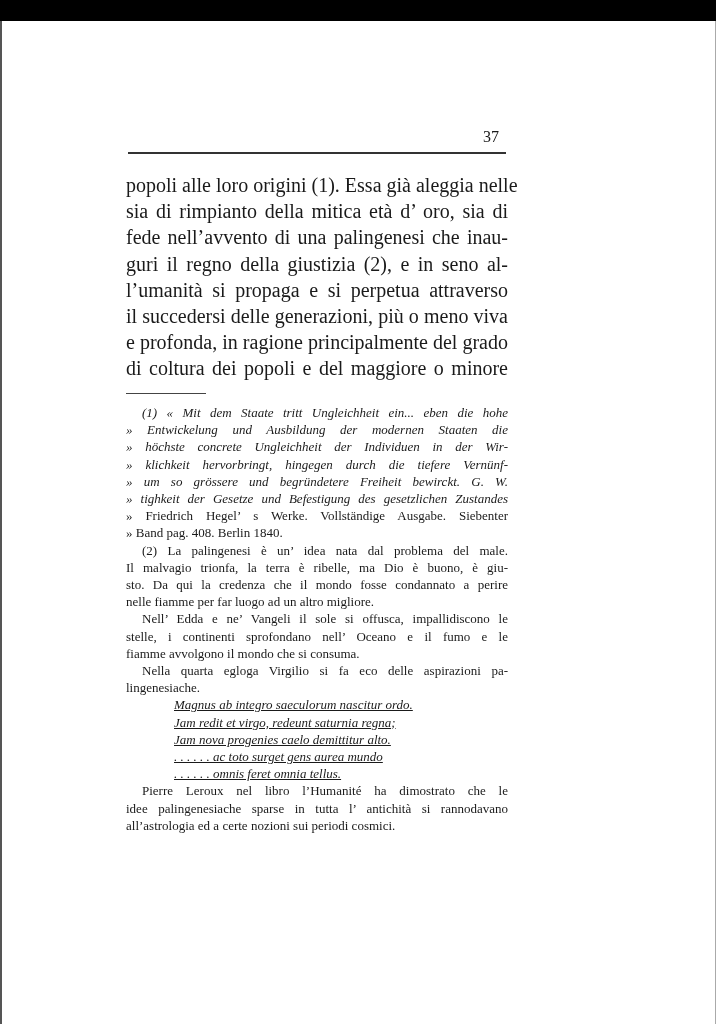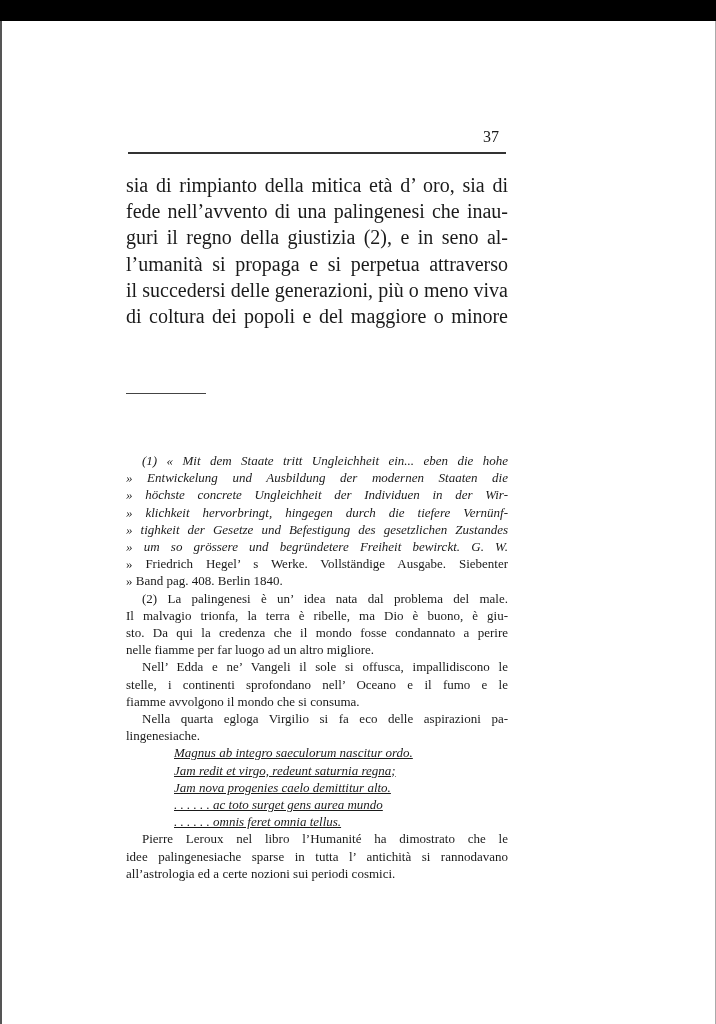--- a/index.html
+++ b/index.html
@@ -14,57 +14,59 @@
   .header-rule { position: absolute; left: 128px; top: 152px; width: 378px; height: 2px; background: #333; }
   .body-text {
     position: absolute; left: 126px; top: 172px; width: 382px;
     font-family: "Liberation Serif", serif; font-size: 20px; line-height: 26.2px;
     text-align: justify; text-align-last: justify;
   }
   .body-text .line { display: block; white-space: nowrap; text-align: justify; text-align-last: justify; }
   .fn-rule { position: absolute; left: 126px; top: 393px; width: 80px; height: 1px; background: #444; }
   .footnotes {
     position: absolute; left: 126px; top: 404px; width: 382px;
-    font-family: "Liberation Serif", serif; font-size: 13px; line-height: 17.2px; margin-top: 48px;
+    font-family: "Liberation Serif", serif; font-size: 13px; line-height: 17.2px;
   }
   .footnotes .line { display: block; white-space: nowrap; text-align: justify; text-align-last: justify; }
   .footnotes .left { text-align-last: left; }
   .footnotes .indent { padding-left: 16px; }
   .footnotes .verse { padding-left: 48px; text-align-last: left; font-style: italic; text-decoration: underline; }
   .ital { font-style: italic; }
 </style>
 </head>
 <body>
 
 <div class="topbar"></div>
 <div class="leftedge"></div>
 <div class="rightedge"></div>
 
 <div class="page-number">37</div>
 <div class="header-rule"></div>
 
 <div class="body-text">
+  <span class="line">popoli alle loro origini (1). Essa già aleggia nelle</span>
   <span class="line">sia di rimpianto della mitica età d’ oro, sia di</span>
   <span class="line">fede nell’avvento di una palingenesi che inau-</span>
   <span class="line">guri il regno della giustizia (2), e in seno al-</span>
   <span class="line">l’umanità si propaga e si perpetua attraverso</span>
   <span class="line">il succedersi delle generazioni, più o meno viva</span>
+  <span class="line">e profonda, in ragione principalmente del grado</span>
   <span class="line">di coltura dei popoli e del maggiore o minore</span>
 </div>
 
 <div class="fn-rule"></div>
 
 <div class="footnotes">
   <div class="ital">
     <span class="line indent">(1) « Mit dem Staate tritt Ungleichheit ein... eben die hohe</span>
     <span class="line">» Entwickelung und Ausbildung der modernen Staaten die</span>
     <span class="line">» höchste concrete Ungleichheit der Individuen in der Wir-</span>
     <span class="line">» klichkeit hervorbringt, hingegen durch die tiefere Vernünf-</span>
+    <span class="line">» um so grössere und begründetere Freiheit bewirckt. G. W.</span>
     <span class="line">» tighkeit der Gesetze und Befestigung des gesetzlichen Zustandes</span>
-    <span class="line">» um so grössere und begründetere Freiheit bewirckt. G. W.</span>
     <span class="line" style="font-style:normal">» Friedrich Hegel’ s Werke. Vollständige Ausgabe. Siebenter</span>
     <span class="line left" style="font-style:normal">» Band pag. 408. Berlin 1840.</span>
   </div>
   <div>
     <span class="line indent">(2) La palingenesi è un’ idea nata dal problema del male.</span>
     <span class="line">Il malvagio trionfa, la terra è ribelle, ma Dio è buono, è giu-</span>
     <span class="line">sto. Da qui la credenza che il mondo fosse condannato a perire</span>
     <span class="line left">nelle fiamme per far luogo ad un altro migliore.</span>
     <span class="line indent">Nell’ Edda e ne’ Vangeli il sole si offusca, impallidiscono le</span>
     <span class="line">stelle, i continenti sprofondano nell’ Oceano e il fumo e le</span>

